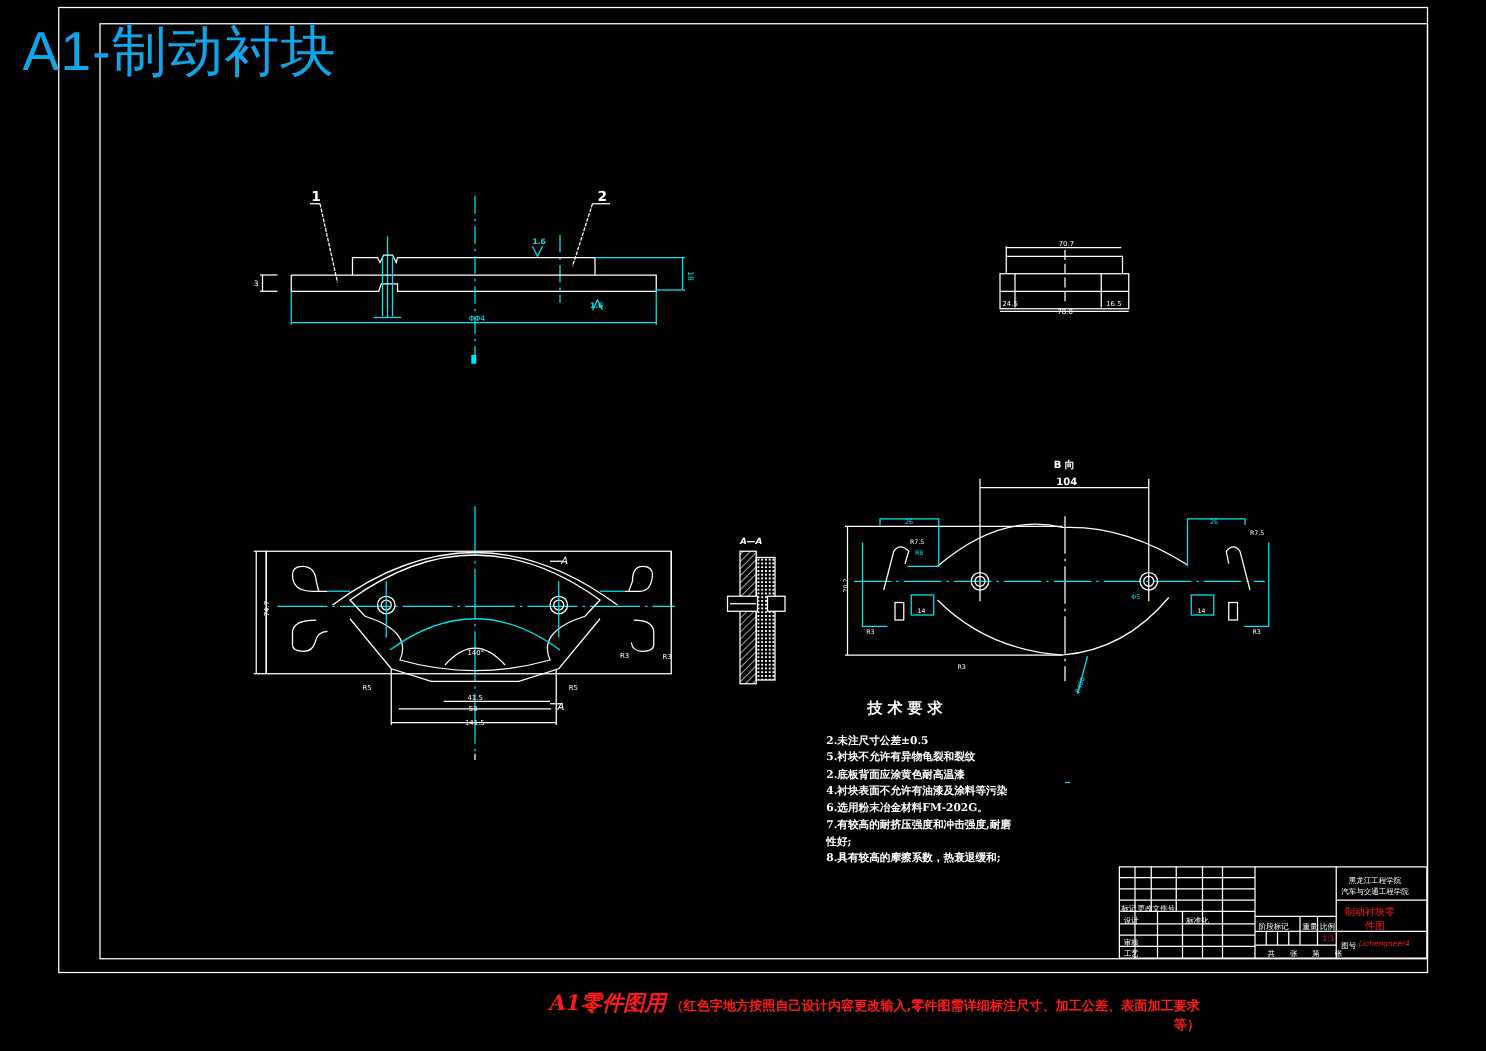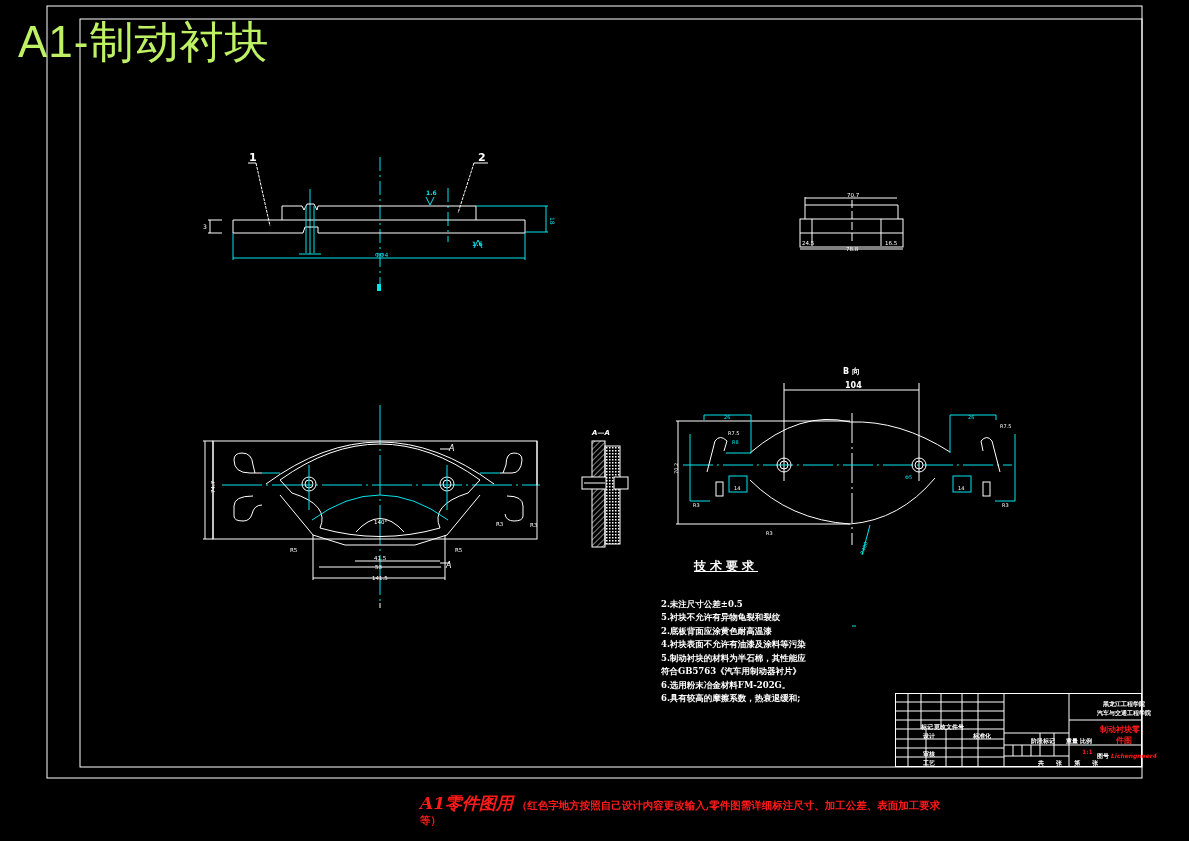--- a/index.html
+++ b/index.html
@@ -1,26 +1,26 @@
 <!DOCTYPE html>
 <html><head>
 <meta charset="utf-8">
 <style>
   html, body { margin: 0; padding: 0; background: #000; }
   body { width: 1189px; height: 841px; position: relative; overflow: hidden; font-family: "DejaVu Sans", sans-serif; }
-  .title { position: absolute; left: 18px; top: 16px; color: #bef264; font-family: "Liberation Sans", sans-serif; font-size: 44px; line-height: 52px; letter-spacing: 1px; z-index: 3; }
+  .title { position: absolute; left: 18px; top: 16px; color: #0ea5e9; font-family: "Liberation Sans", sans-serif; font-size: 44px; line-height: 52px; letter-spacing: 1px; z-index: 3; }
   svg.drawing { position: absolute; left: 0; top: 0; }
   .txt-white { fill: #ffffff; font-family: "DejaVu Sans", sans-serif; }
   .txt-cyan { fill: #00e5ee; font-family: "DejaVu Sans", sans-serif; }
   .tech { position: absolute; left: 661px; top: 560px; width: 150px; color: #fff; font-family: "DejaVu Serif", serif; font-size: 8.5px; line-height: 13.5px; font-weight: bold; }
-  .tech .head { font-size: 12px; text-align: center; margin-bottom: 24px; padding-right: 20px; letter-spacing: 4px; text-decoration: underline; }
-  .footer { position: absolute; left: 420px; top: 796px; width: 540px; color: #ff1a1a; font-family: "DejaVu Serif", serif; font-size: 10.5px; line-height: 15px; font-weight: bold; }
+  .tech .head { font-size: 12px; text-align: center; margin-bottom: 13px; padding-right: 20px; letter-spacing: 4px; }
+  .footer { position: absolute; left: 420px; top: 796px; width: 540px; color: #ff1a1a; font-family: "DejaVu Serif", serif; font-size: 10.5px; line-height: 15px; font-weight: bold; text-align: right; }
   .footer .big { font-size: 17px; font-style: italic; }
   .tb { position: absolute; left: 895px; top: 693px; width: 247px; height: 74px; border: 1px solid #fff; box-sizing: border-box; }
-  .tb .cell { position: absolute; color: #fff; font-size: 6px; font-weight: bold; white-space: nowrap; font-family: "DejaVu Sans", sans-serif; margin-left: 24px; }
+  .tb .cell { position: absolute; color: #fff; font-size: 6px; font-weight: normal; white-space: nowrap; font-family: "DejaVu Sans", sans-serif; }
   .tb .red { color: #ff1a1a; }
 </style>
 </head>
 <body>
 
 <div class="title">A1-制动衬块</div>
 
 <svg class="drawing" width="1189" height="841" viewBox="0 0 1189 841">
 
   <rect x="47" y="6" width="1095" height="772" fill="none" stroke="#fff" stroke-width="1"></rect>
@@ -193,23 +193,23 @@
   <line x1="380" y1="603" x2="380" y2="608" stroke="#fff"></line>
   <line x1="852" y1="626" x2="856" y2="626" stroke="#00e5ee"></line>
 </svg>
 
 <div class="tech">
   <div class="head">技术要求</div>
   <div>2.未注尺寸公差±0.5</div>
   <div>5.衬块不允许有异物龟裂和裂纹</div>
   <div>2.底板背面应涂黄色耐高温漆</div>
   <div>4.衬块表面不允许有油漆及涂料等污染</div>
-  <div>5.制动衬块的材料为半石棉，其性能应符合GB5763《汽车用制动器衬片》</div>
   <div>6.选用粉末冶金材料FM-202G。</div>
-  <div>6.具有较高的摩擦系数，热衰退缓和;</div>
+  <div>7.有较高的耐挤压强度和冲击强度,耐磨性好;</div>
+  <div>8.具有较高的摩擦系数，热衰退缓和;</div>
 </div>
 
 <div class="tb">
   <svg width="247" height="74" style="position:absolute;left:-1px;top:-1px">
     <g stroke="#fff" stroke-width="1" fill="none">
       <line x1="0" y1="9" x2="109" y2="9"></line>
       <line x1="0" y1="18" x2="109" y2="18"></line>
       <line x1="0" y1="27" x2="109" y2="27"></line>
       <line x1="0" y1="36" x2="109" y2="36"></line>
       <line x1="0" y1="46" x2="109" y2="46"></line>

